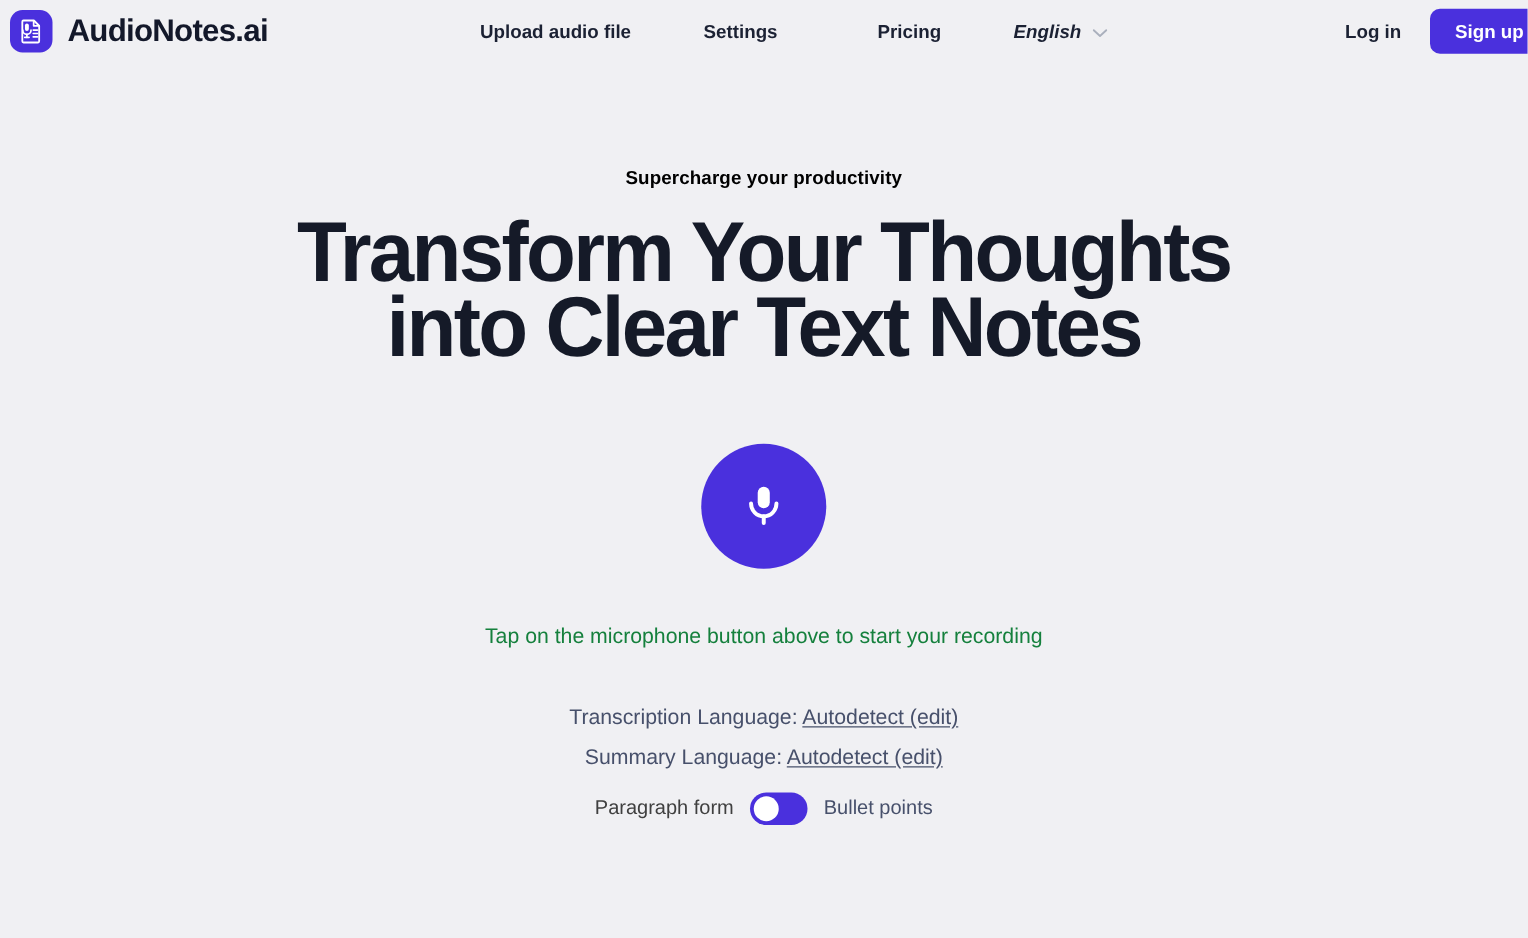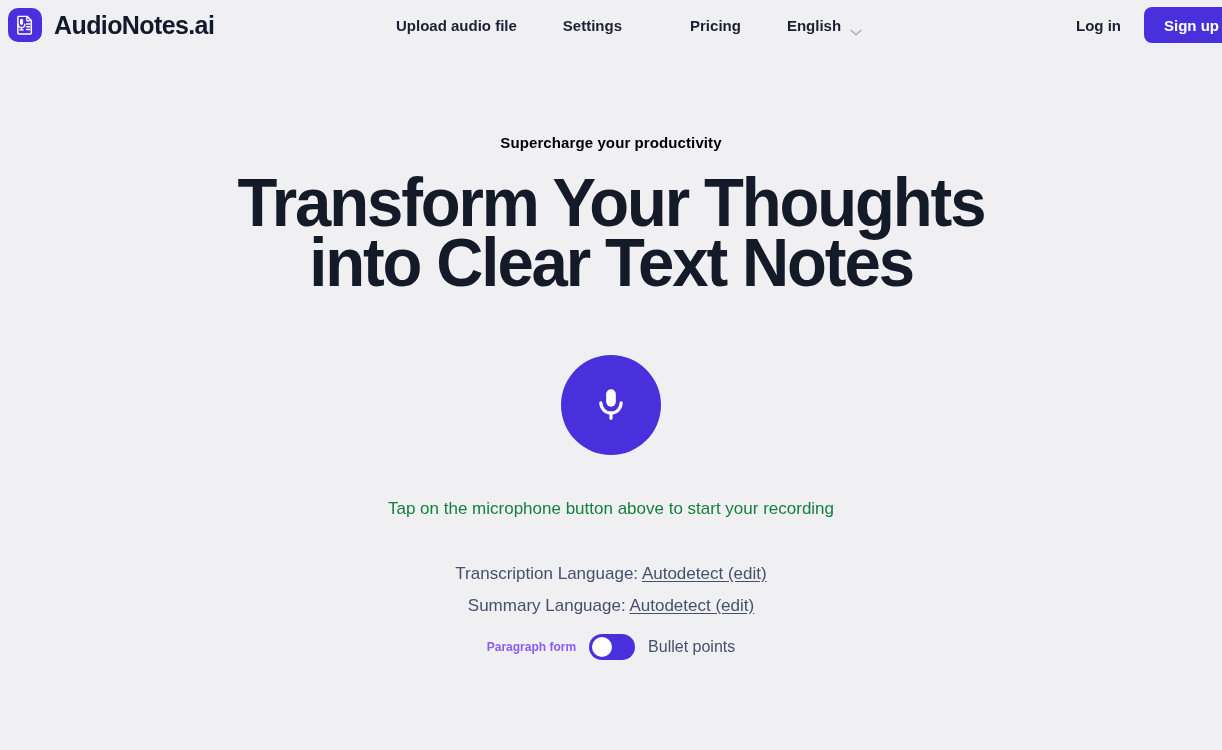--- a/index.html
+++ b/index.html
@@ -49,26 +49,26 @@
   .brand-name {
     font-size: 25px;
     font-weight: bold;
     letter-spacing: -0.6px;
     color: #13182a;
     white-space: nowrap;
   }
 
   .main-nav {
     position: absolute;
-    left: 396px;
+    left: 384px;
     top: 0;
     height: 50px;
     display: flex;
     align-items: center;
-    gap: 0;
+    gap: 12px;
   }
 
   .nav-link {
     font-size: 15px;
     font-weight: bold;
     color: #1b2133;
     text-decoration: none;
     white-space: nowrap;
     padding: 0;
     cursor: pointer;
@@ -76,23 +76,24 @@
     border: none;
     font-family: inherit;
   }
 
   .nav-gap-1 { margin-right: 46px; }
   .nav-gap-2 { margin-right: 68px; }
   .nav-gap-3 { margin-right: 46px; }
 
   .lang-select {
     display: flex;
-    align-items: center;
+    align-items: flex-start;
     gap: 9px;
     cursor: pointer;
+    font-style: italic;
   }
 
   .chev {
     display: block;
     width: 12px;
     height: 7px;
     position: relative;
   }
 
   .header-right {
@@ -206,23 +207,23 @@
 
   .toggle-row {
     margin-top: 12px;
     display: flex;
     align-items: center;
     justify-content: center;
     gap: 13px;
   }
 
   .toggle-label-left {
-    font-size: 12px;
-    font-weight: bold;
-    color: #8b5cf6;
+    font-size: 16px;
+    font-weight: normal;
+    color: #404040;
   }
 
   .toggle-label-right {
     font-size: 16px;
     color: #47506b;
   }
 
   .switch {
     width: 46px;
     height: 26px;

